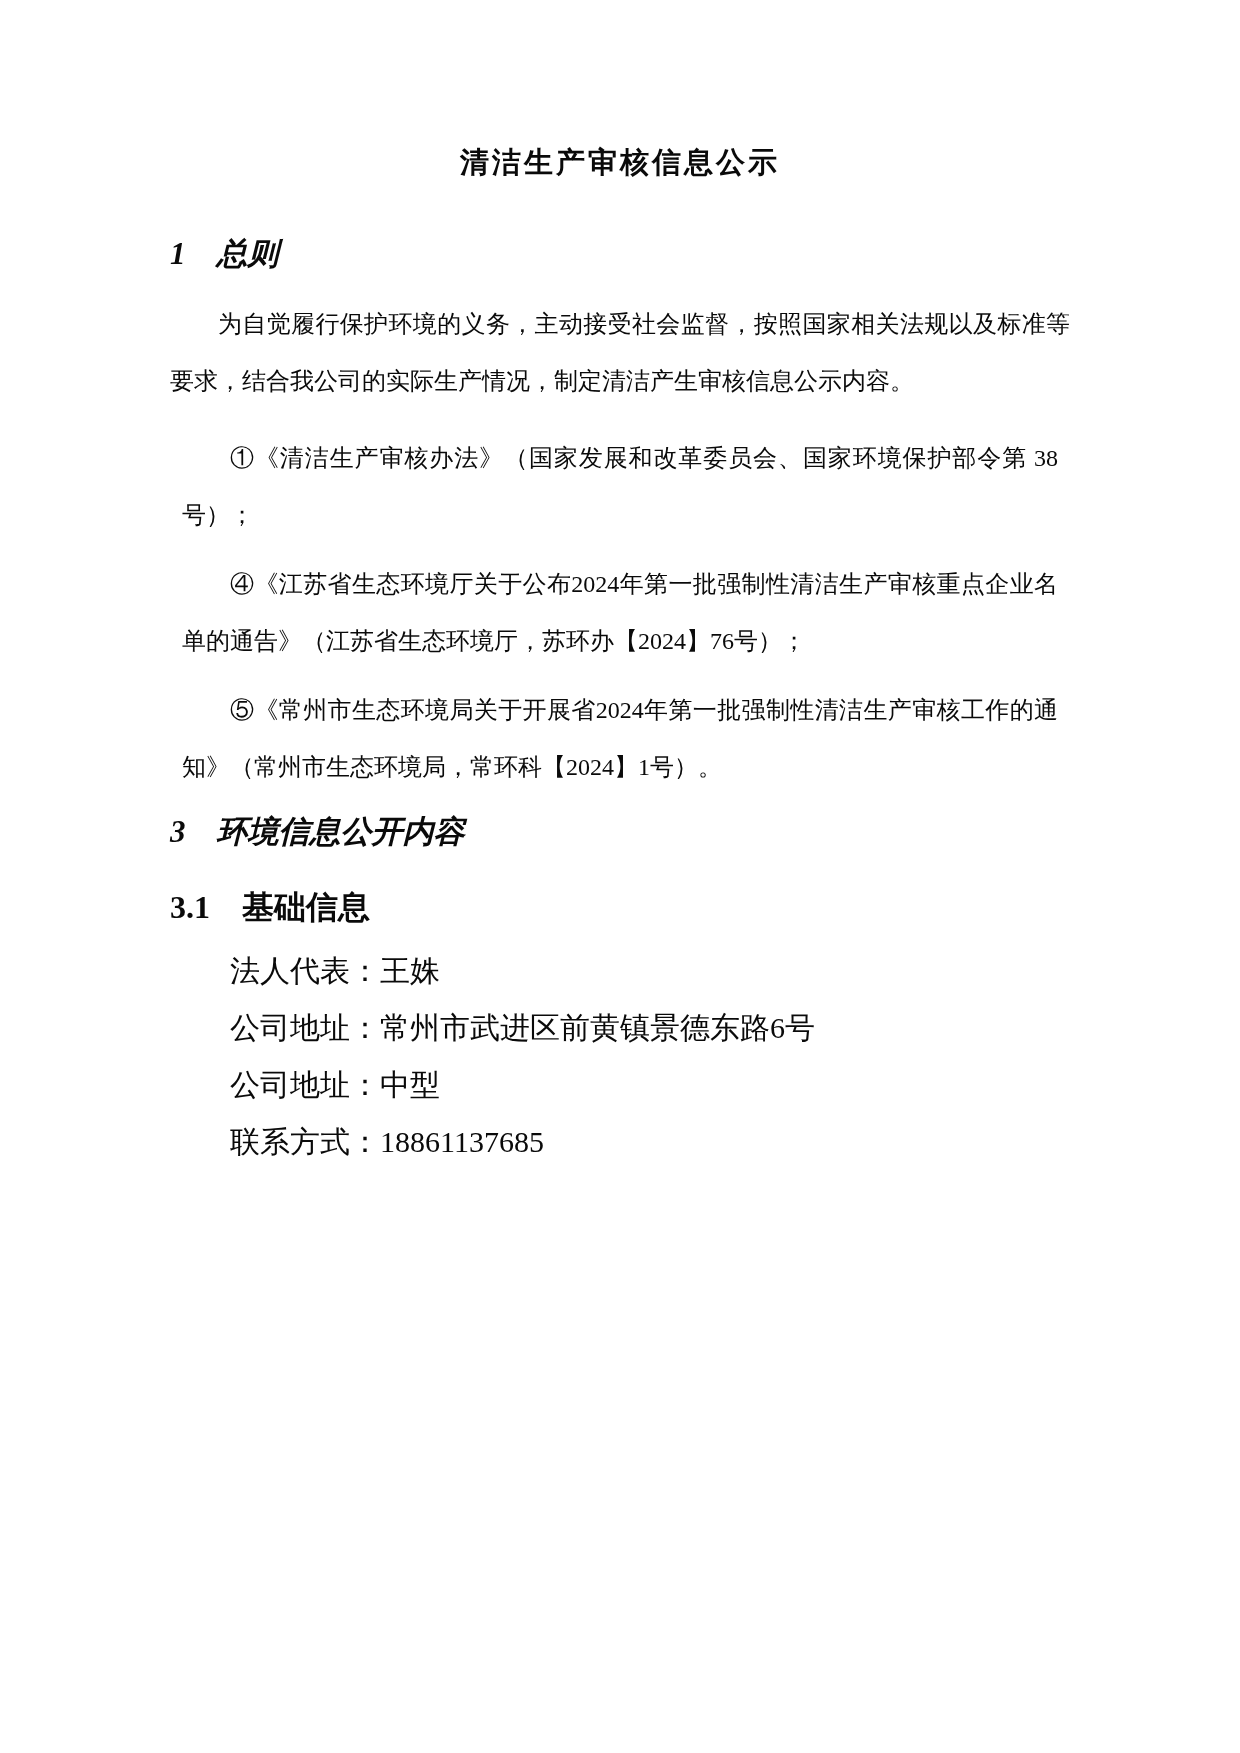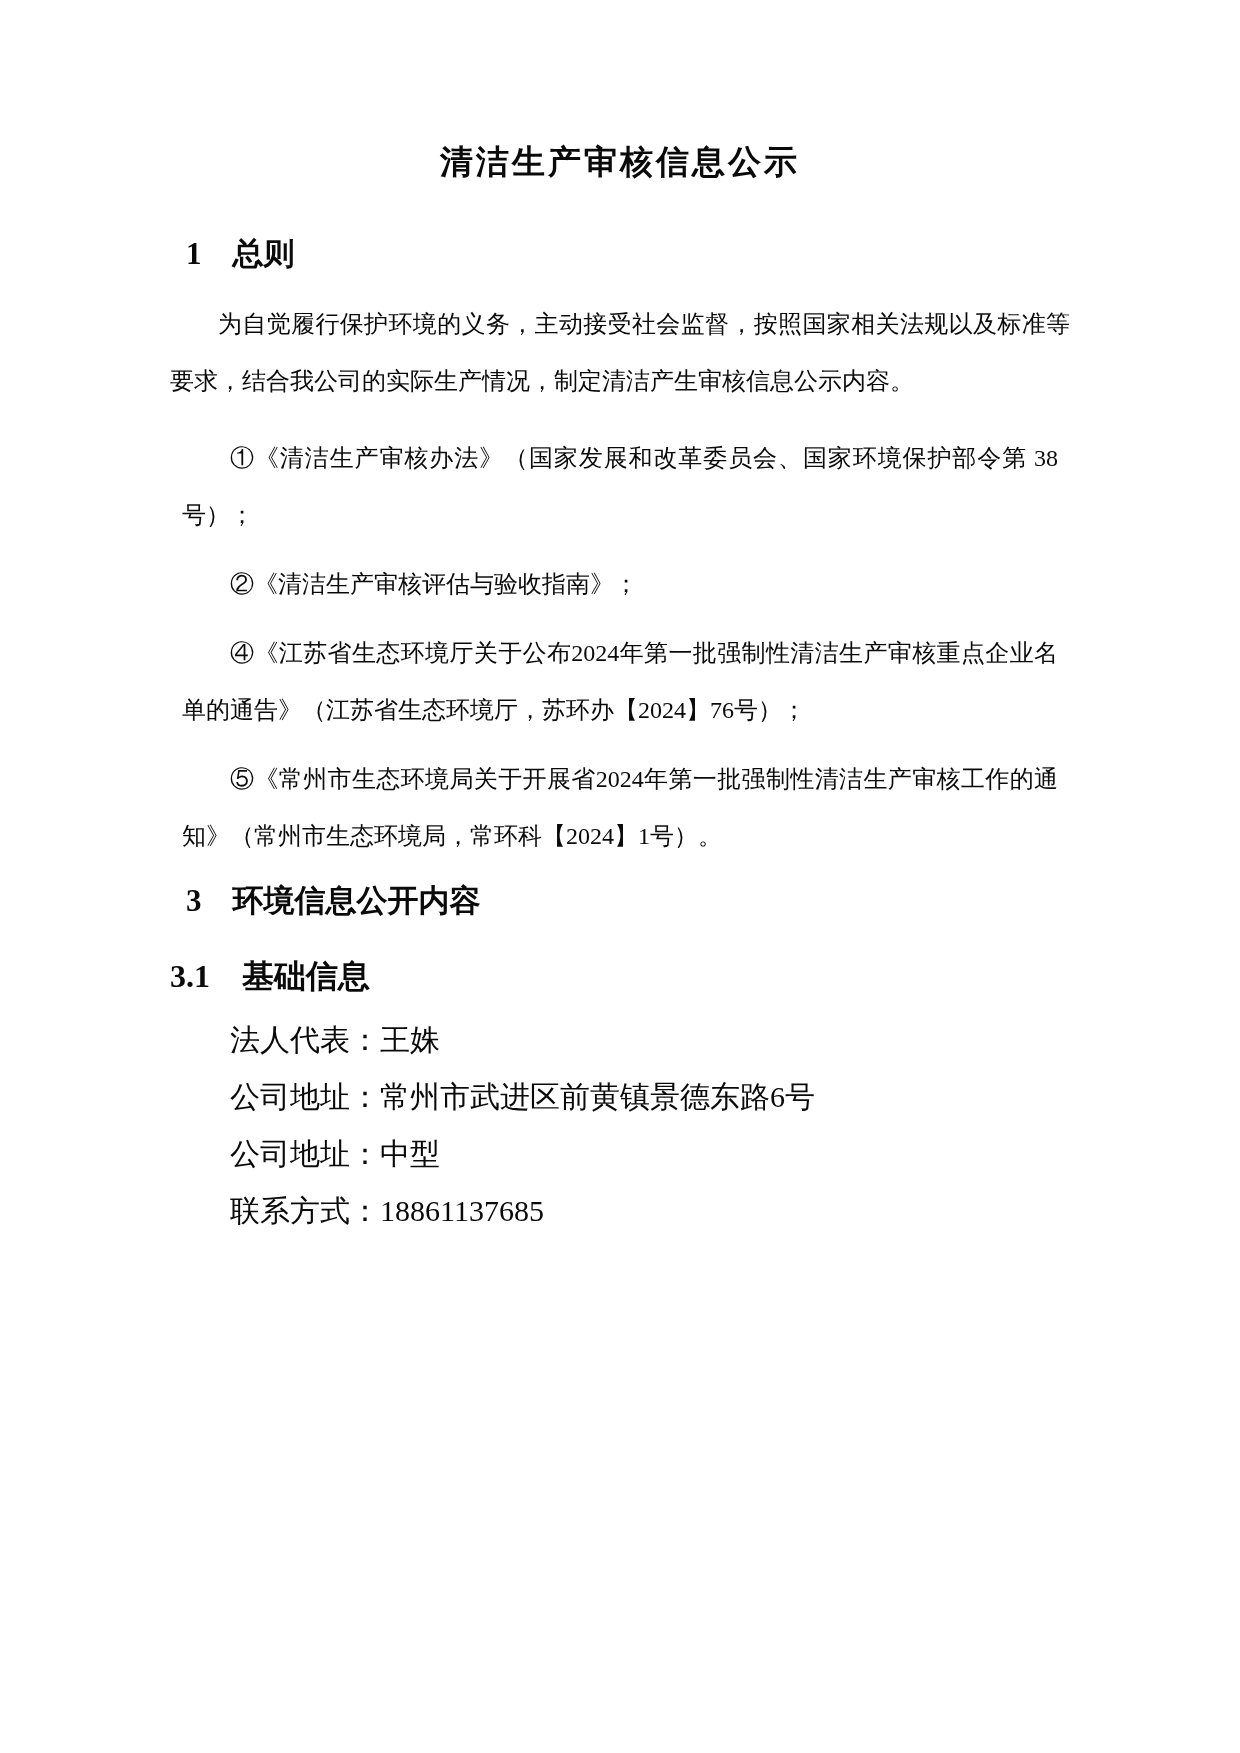--- a/index.html
+++ b/index.html
@@ -12,34 +12,35 @@
     width: 1240px;
     height: 1753px;
     box-sizing: border-box;
     background: #ffffff;
     color: #0a0a0a;
     padding: 140px 170px 0 170px;
     overflow: hidden;
     font-family: "Liberation Serif", "DejaVu Serif", serif;
   }
   .doc-title {
-    font-size: 33px;
+    font-size: 29px;
     font-weight: 700;
     line-height: 44px;
     text-align: center;
     letter-spacing: 3px;
     margin: 0 0 50px 0;
     white-space: pre-wrap;
   }
   .sec-heading {
     font-size: 31px;
     font-weight: 700;
     line-height: 40px;
-    margin: 16px;
+    margin: 0;
     white-space: pre-wrap;
+    font-style: italic;
   }
   .sec-heading.after-para { margin-top: 24px; }
   .sec-heading.after-list { margin-top: 16px; }
   .sub-heading {
     font-size: 32px;
     font-weight: 700;
     line-height: 38px;
     margin: 36px 0 0 0;
     white-space: pre-wrap;
   }
@@ -67,21 +68,20 @@
 
   <div class="doc-title">清洁生产审核信息公示</div>
 
   <h2 class="sec-heading">1　总则</h2>
 
   <p class="body-para">为自觉履行保护环境的义务，主动接受社会监督，按照国家相关法规以及标准等要求，结合我公司的实际生产情况，制定清洁产生审核信息公示内容。</p>
 
 
   <div class="basis-list">
     <p class="body-para">①《清洁生产审核办法》（国家发展和改革委员会、国家环境保护部令第 38 号）；</p>
-    <p class="body-para">②《清洁生产审核评估与验收指南》；</p>
     <p class="body-para">④《江苏省生态环境厅关于公布2024年第一批强制性清洁生产审核重点企业名单的通告》（江苏省生态环境厅，苏环办【2024】76号）；</p>
     <p class="body-para">⑤《常州市生态环境局关于开展省2024年第一批强制性清洁生产审核工作的通知》（常州市生态环境局，常环科【2024】1号）。</p>
   </div>
 
   <h2 class="sec-heading after-list">3　环境信息公开内容</h2>
 
   <h3 class="sub-heading">3.1　基础信息</h3>
 
   <div class="info-list">
 

